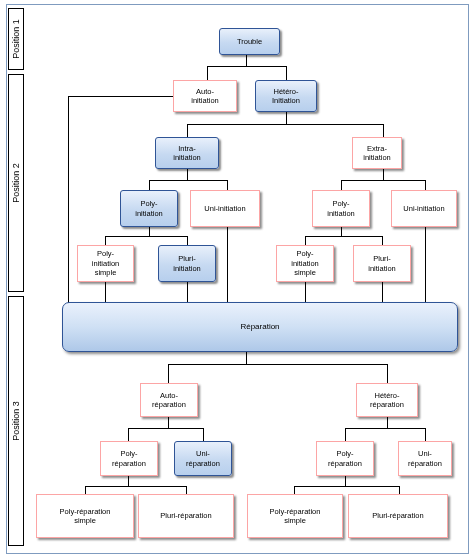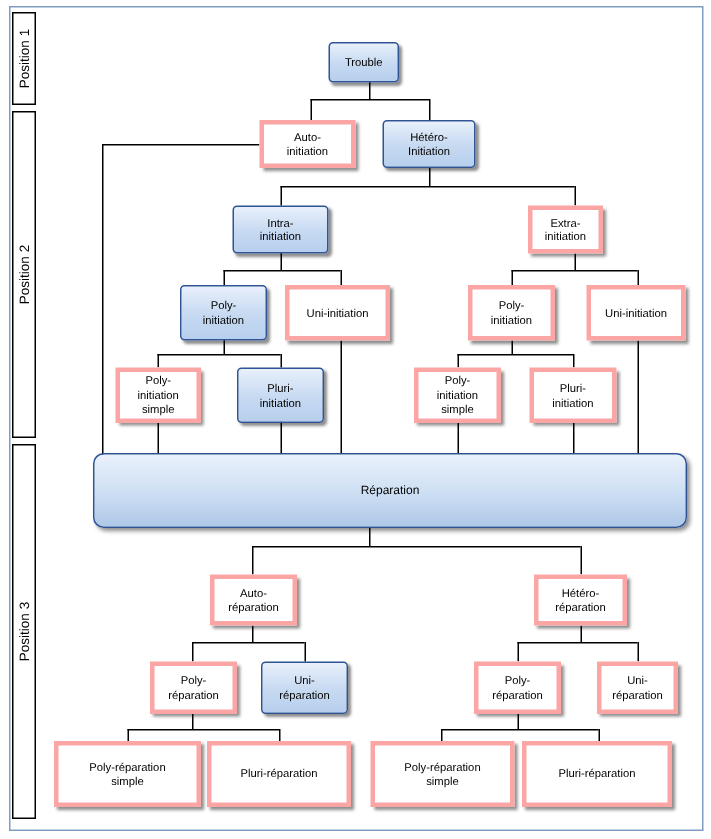--- a/index.html
+++ b/index.html
@@ -50,21 +50,21 @@
     z-index:5;
   }
   .node.blue {
     background: linear-gradient(180deg,#e8f0fb 0%, #c6d9f1 55%, #b7cfed 100%);
     border:1px solid #2f5496;
     border-radius:3px;
     box-shadow: 2px 2px 2px rgba(0,0,0,0.45);
   }
   .node.plain {
     background:#ffffff;
-    border:3px solid #fca5a5;
+    border:1px solid #fca5a5;
     box-shadow: 2px 2px 2px rgba(0,0,0,0.45);
   }
   .node.wide {
     background: linear-gradient(180deg,#eaf1fc 0%, #cfe0f4 50%, #aec8e8 100%);
     border:1px solid #2f5496;
     border-radius:7px;
     box-shadow: 2px 2px 3px rgba(0,0,0,0.45);
     font-size:8px;
   }
 
@@ -148,21 +148,21 @@
   <div class="ln lnv" style="left:128px; top:476px; height:10px;"></div>
   <div class="ln lnh" style="left:85px; top:486px; width:101px;"></div>
   <div class="ln lnv" style="left:85px; top:486px; height:8px;"></div>
   <div class="ln lnv" style="left:186px; top:486px; height:8px;"></div>
 
   <div class="ln lnv" style="left:345px; top:476px; height:10px;"></div>
   <div class="ln lnh" style="left:294px; top:486px; width:105px;"></div>
   <div class="ln lnv" style="left:294px; top:486px; height:8px;"></div>
   <div class="ln lnv" style="left:399px; top:486px; height:8px;"></div>
 
-  <div class="node blue" style="left:219px; top:28px; width:47px; height:27px;">Trouble</div>
+  <div class="node blue" style="left:219px; top:28px; width:61px; height:27px;">Trouble</div>
 
   <div class="node plain" style="left:173px; top:80px; width:64px; height:32px;">Auto-
 initiation</div>
   <div class="node blue" style="left:255px; top:80px; width:62px; height:32px;">Hétéro-
 Initiation</div>
 
   <div class="node blue" style="left:155px; top:137px; width:64px; height:32px;">Intra-
 initiation</div>
   <div class="node plain" style="left:352px; top:137px; width:50px; height:32px;">Extra-
 initiation</div>

